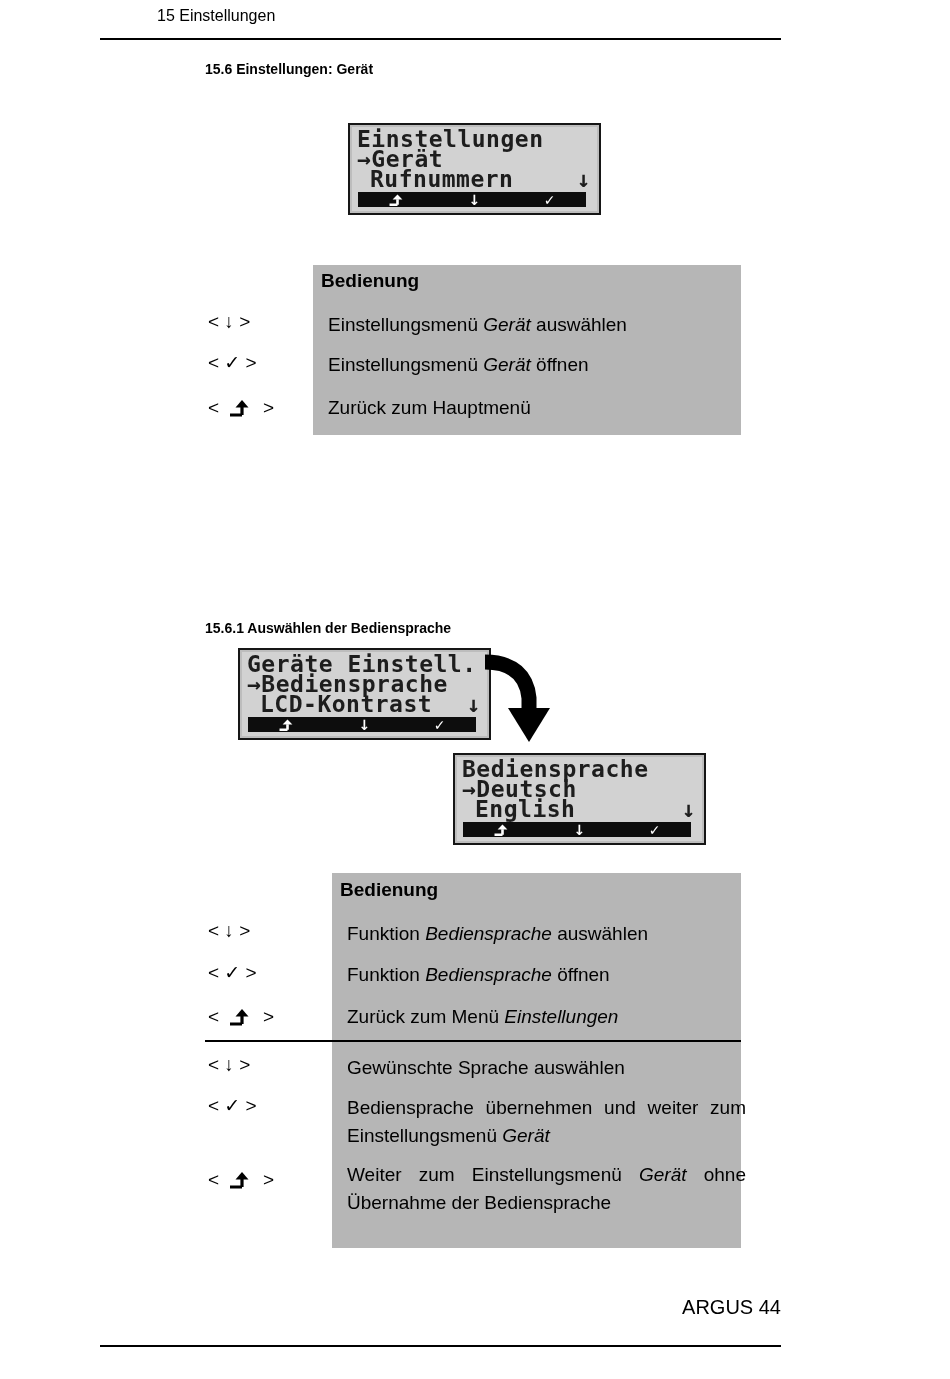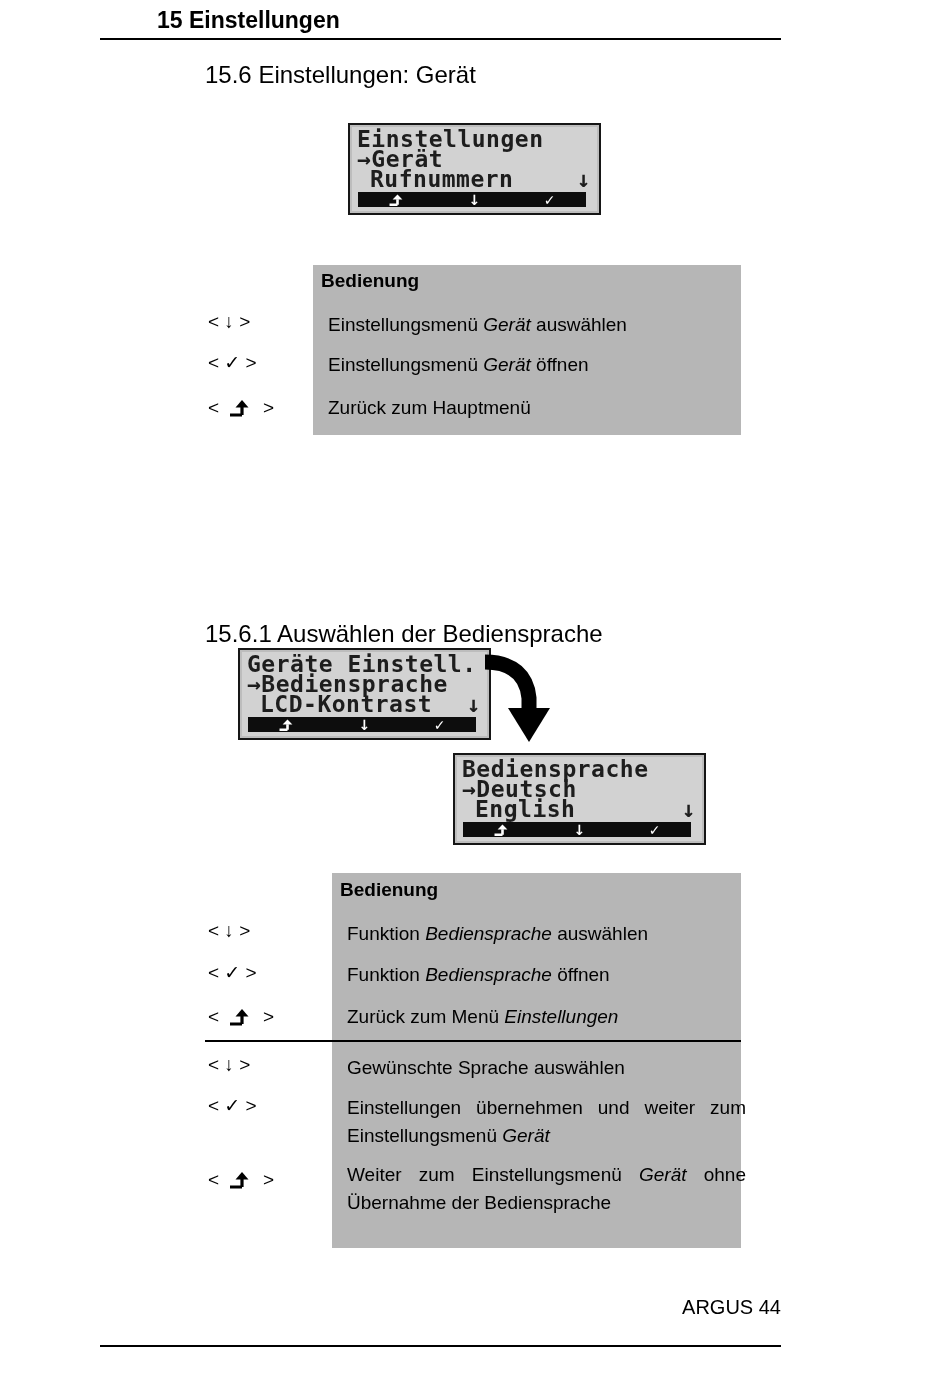--- a/index.html
+++ b/index.html
@@ -3,22 +3,22 @@
 <meta charset="utf-8">
 <style>
   * { margin:0; padding:0; box-sizing:border-box; }
   html,body { background:#fff; }
   .page {
     position:relative; width:950px; height:1379px; background:#ffffff;
     font-family:"Liberation Sans", sans-serif; color:#000; overflow:hidden;
   }
   .abs { position:absolute; }
   .rule { position:absolute; background:#000; height:2px; }
-  .h-running { font-size:23px;font-weight:bold; }
-  .h-section { font-size:24px; font-weight:normal; }
+  .h-running { font-size:16px; }
+  .h-section { font-size:14px; font-weight:bold; }
   .footer-text { font-size:20px; }
 
   
   .lcd {
     position:absolute; width:253px; height:92px;
     border:2px solid #161616; background:#d2d2d2;
     box-shadow: inset 0 0 0 2px #bdbdbd;
     padding:4px 5px 0 7px; overflow:hidden;
   }
   .lcd-line {
@@ -168,21 +168,21 @@
   </div>
 
   <div class="rule" style="left:205px;top:1040px;width:536px"></div>
 
   <div class="trow" style="top:1054px">
     <span class="key t2-key">&lt; ↓ &gt;</span>
     <span class="cell t2-cell"><span>Gewünschte Sprache auswählen</span><i></i><span></span></span>
   </div>
   <div class="trow" style="top:1094px">
     <span class="key t2-key">&lt; ✓ &gt;</span>
-    <span class="cell t2-cell"><span>Einstellungen übernehmen und weiter zum Einstellungsmenü </span><i>Gerät</i><span></span></span>
+    <span class="cell t2-cell"><span>Bediensprache übernehmen und weiter zum Einstellungsmenü </span><i>Gerät</i><span></span></span>
   </div>
   <div class="trow" style="top:1161px">
     <span class="key t2-key" style="top:8px">
       <span>&lt;</span>
       <svg width="26" height="18" viewBox="0 0 26 18">
           <path d="M2 16 H14 M14 16 V7.5" stroke="#000" stroke-width="3.2" fill="none"></path>
           <polygon points="7.5,8.5 20.5,8.5 14,1" fill="#000"></polygon>
         </svg>
       <span>&gt;</span>
     </span>

